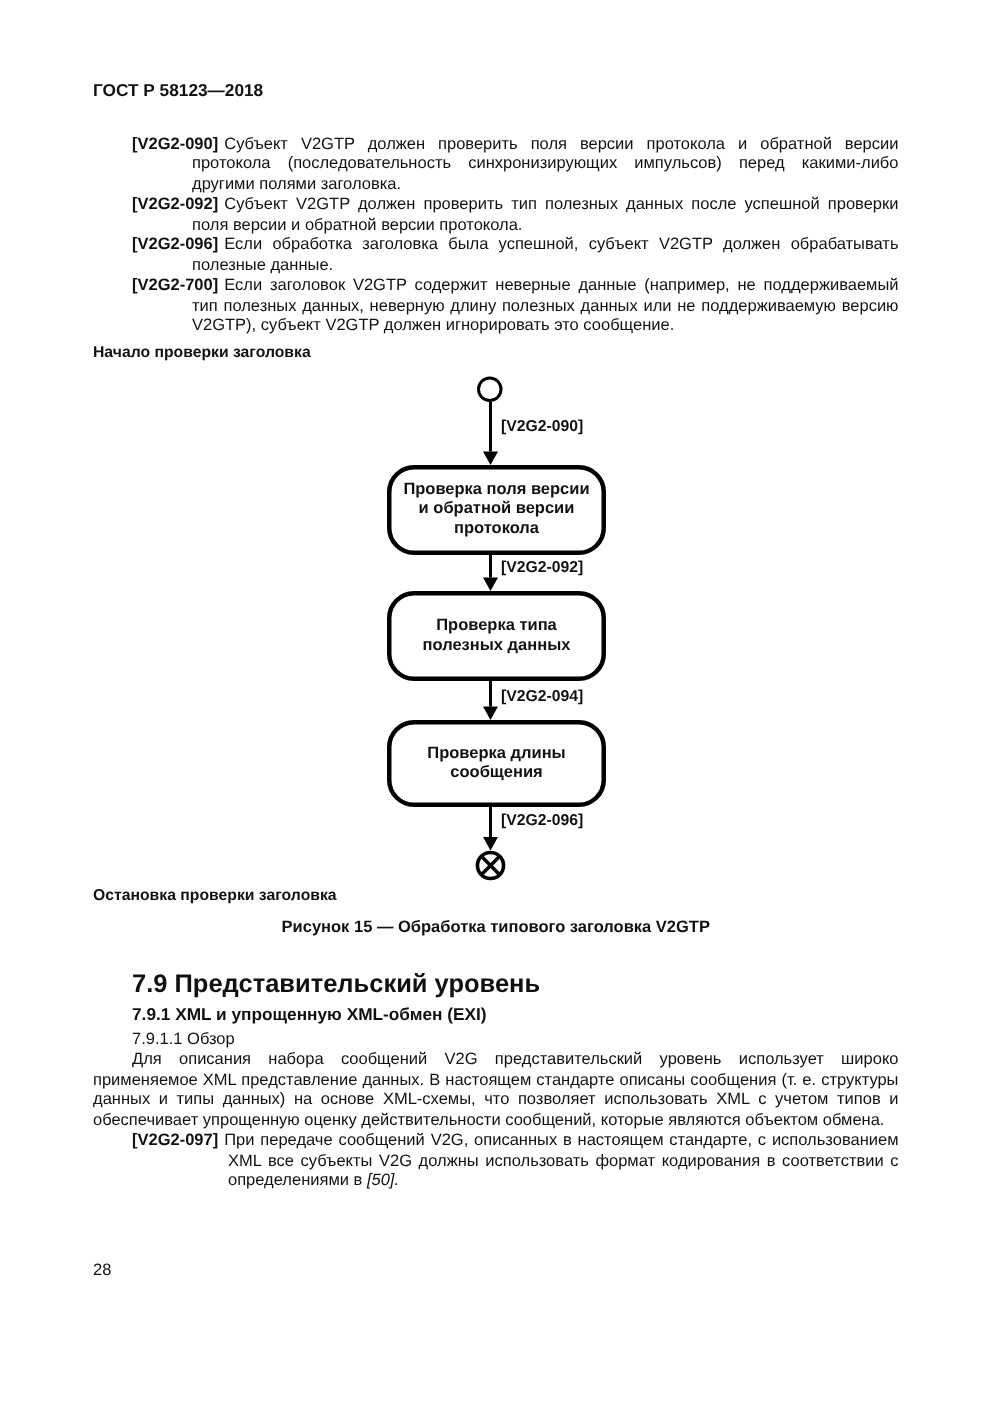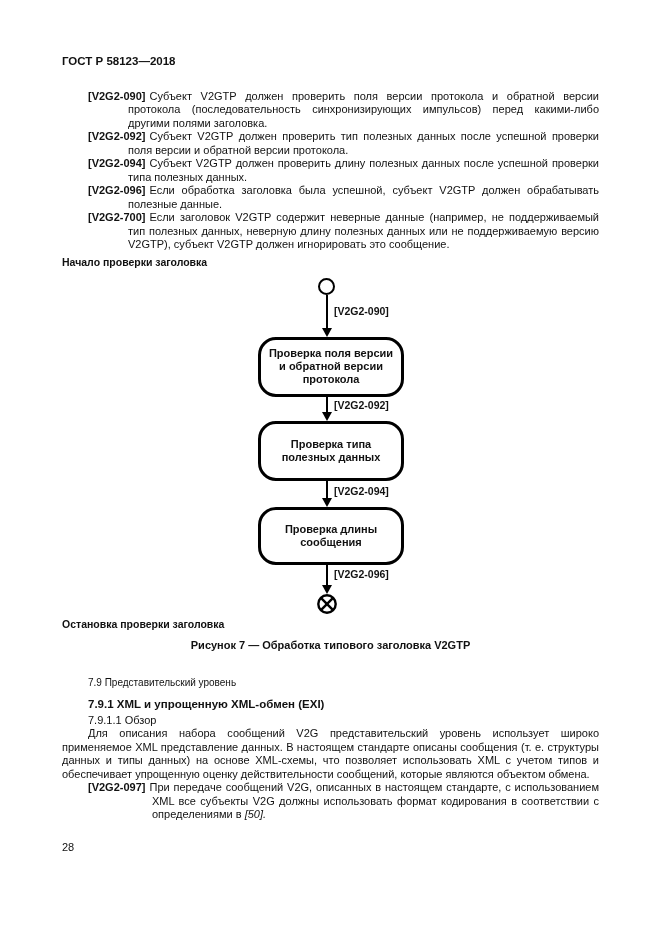--- a/index.html
+++ b/index.html
@@ -39,39 +39,38 @@
   .edge-label{position:absolute;left:272px;font-weight:bold;font-size:10.5px;line-height:11px;}
   .pbox{
     position:absolute;left:196px;width:140px;
     border:3px solid #000;border-radius:18px;background:#fff;
     display:flex;flex-direction:column;justify-content:center;align-items:center;
     font-weight:bold;font-size:11px;line-height:13px;text-align:center;
   }
   .final-node{position:absolute;left:254px;top:337px;width:22px;height:22px;}
   .caption{position:absolute;top:383px;left:0;width:537px;text-align:center;font-weight:bold;font-size:11px;}
   
-  .h1{font-weight:normal;font-size:10px;margin:20px 0 0 26px;}
+  .h1{font-weight:bold;font-size:17px;margin:20px 0 0 26px;}
   .h2{font-weight:bold;font-size:11.5px;margin:9px 0 0 26px;}
   .h3{margin:2px 0 0 26px;}
   .intro{margin:0;text-indent:26px;text-align:justify;}
   .ref-italic{font-style:italic;}
   .page-number{position:absolute;left:62px;top:841px;font-size:11px;}
 </style>
 </head>
 <body>
 
 <div class="page">
   <div class="content">
 
     <div class="doc-header">ГОСТ Р 58123—2018</div>
 
     <div class="reqs">
       <p class="req"><span class="req-id">[V2G2-090]</span><span>Субъект V2GTP должен проверить поля версии протокола и обратной версии протокола (последовательность синхронизирующих импульсов) перед какими-либо другими полями заголовка.</span></p>
       <p class="req"><span class="req-id">[V2G2-092]</span><span>Субъект V2GTP должен проверить тип полезных данных после успешной проверки поля версии и обратной версии протокола.</span></p>
-      <p class="req"><span class="req-id">[V2G2-094]</span><span>Субъект V2GTP должен проверить длину полезных данных после успешной проверки типа полезных данных.</span></p>
       <p class="req"><span class="req-id">[V2G2-096]</span><span>Если обработка заголовка была успешной, субъект V2GTP должен обрабатывать полезные данные.</span></p>
       <p class="req"><span class="req-id">[V2G2-700]</span><span>Если заголовок V2GTP содержит неверные данные (например, не поддерживаемый тип полезных данных, неверную длину полезных данных или не поддерживаемую версию V2GTP), субъект V2GTP должен игнорировать это сообщение.</span></p>
     </div>
 
     <div class="chart">
       <div class="c-label" style="top:0px">Начало проверки заголовка</div>
 
       <div class="start-circle"></div>
 
       <div class="vline" style="top:39px;height:33px"></div>
@@ -109,21 +108,21 @@
       <div class="final-node">
         <svg width="22" height="22" viewBox="0 0 22 22">
           <circle cx="11" cy="11" r="8.7" fill="none" stroke="#000" stroke-width="2.4"></circle>
           <line x1="4.9" y1="4.9" x2="17.1" y2="17.1" stroke="#000" stroke-width="2.4"></line>
           <line x1="17.1" y1="4.9" x2="4.9" y2="17.1" stroke="#000" stroke-width="2.4"></line>
         </svg>
       </div>
 
       <div class="c-label" style="top:362px">Остановка проверки заголовка</div>
 
-      <div class="caption">Рисунок 7 — Обработка типового заголовка V2GTP</div>
+      <div class="caption">Рисунок 15 — Обработка типового заголовка V2GTP</div>
     </div>
 
     <p class="h1">7.9 Представительский уровень</p>
     <p class="h2">7.9.1 XML и упрощенную XML-обмен (EXI)</p>
     <p class="h3">7.9.1.1 Обзор</p>
 
     <p class="intro">Для описания набора сообщений V2G представительский уровень использует широко применяемое XML представление данных. В настоящем стандарте описаны сообщения (т. е. структуры данных и типы данных) на основе XML-схемы, что позволяет использовать XML с учетом типов и обеспечивает упрощенную оценку действительности сообщений, которые являются объектом обмена.</p>
 
     <p class="req req-last"><span class="req-id">[V2G2-097]</span><span>При передаче сообщений V2G, описанных в настоящем стандарте, с использованием XML все субъекты V2G должны использовать формат кодирования в соответствии с определениями в </span><span class="ref-italic">[50]</span><span class="ref-italic">.</span></p>
 

